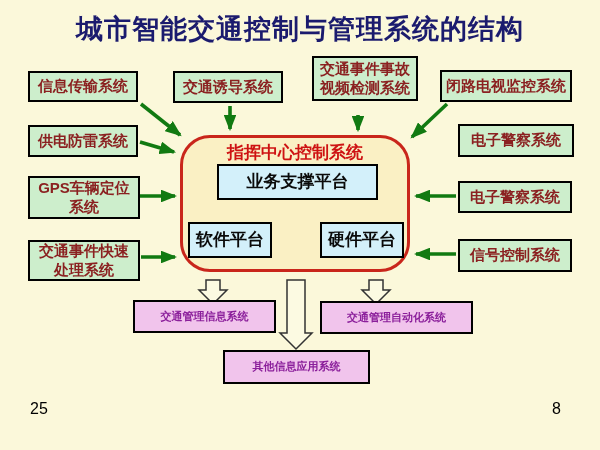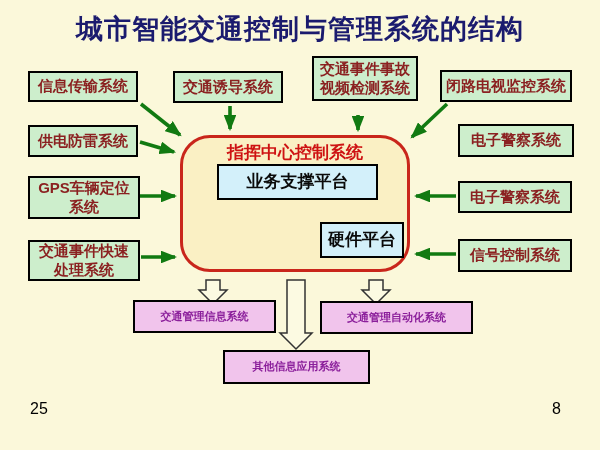--- a/index.html
+++ b/index.html
@@ -130,20 +130,21 @@
 视频检测系统</div>
 
   <div class="box green" style="left:440px;top:70px;width:132px;height:32px">闭路电视监控系统</div>
   <div class="box green" style="left:458px;top:124px;width:116px;height:33px">电子警察系统</div>
   <div class="box green" style="left:458px;top:181px;width:114px;height:32px">电子警察系统</div>
   <div class="box green" style="left:458px;top:239px;width:114px;height:33px">信号控制系统</div>
 
   <div class="center-box"></div>
   <div class="center-title">指挥中心控制系统</div>
   <div class="box blue" style="left:217px;top:164px;width:161px;height:36px">业务支撑平台</div>
+  <div class="box blue" style="left:188px;top:222px;width:84px;height:36px">软件平台</div>
   <div class="box blue" style="left:320px;top:222px;width:84px;height:36px">硬件平台</div>
 
   <div class="box pink" style="left:133px;top:300px;width:143px;height:33px">交通管理信息系统</div>
   <div class="box pink" style="left:320px;top:301px;width:153px;height:33px">交通管理自动化系统</div>
   <div class="box pink" style="left:223px;top:350px;width:147px;height:34px">其他信息应用系统</div>
 
   <div id="page-left" class="page-num">25</div>
   <div id="page-right" class="page-num">8</div>
 
 </div>

